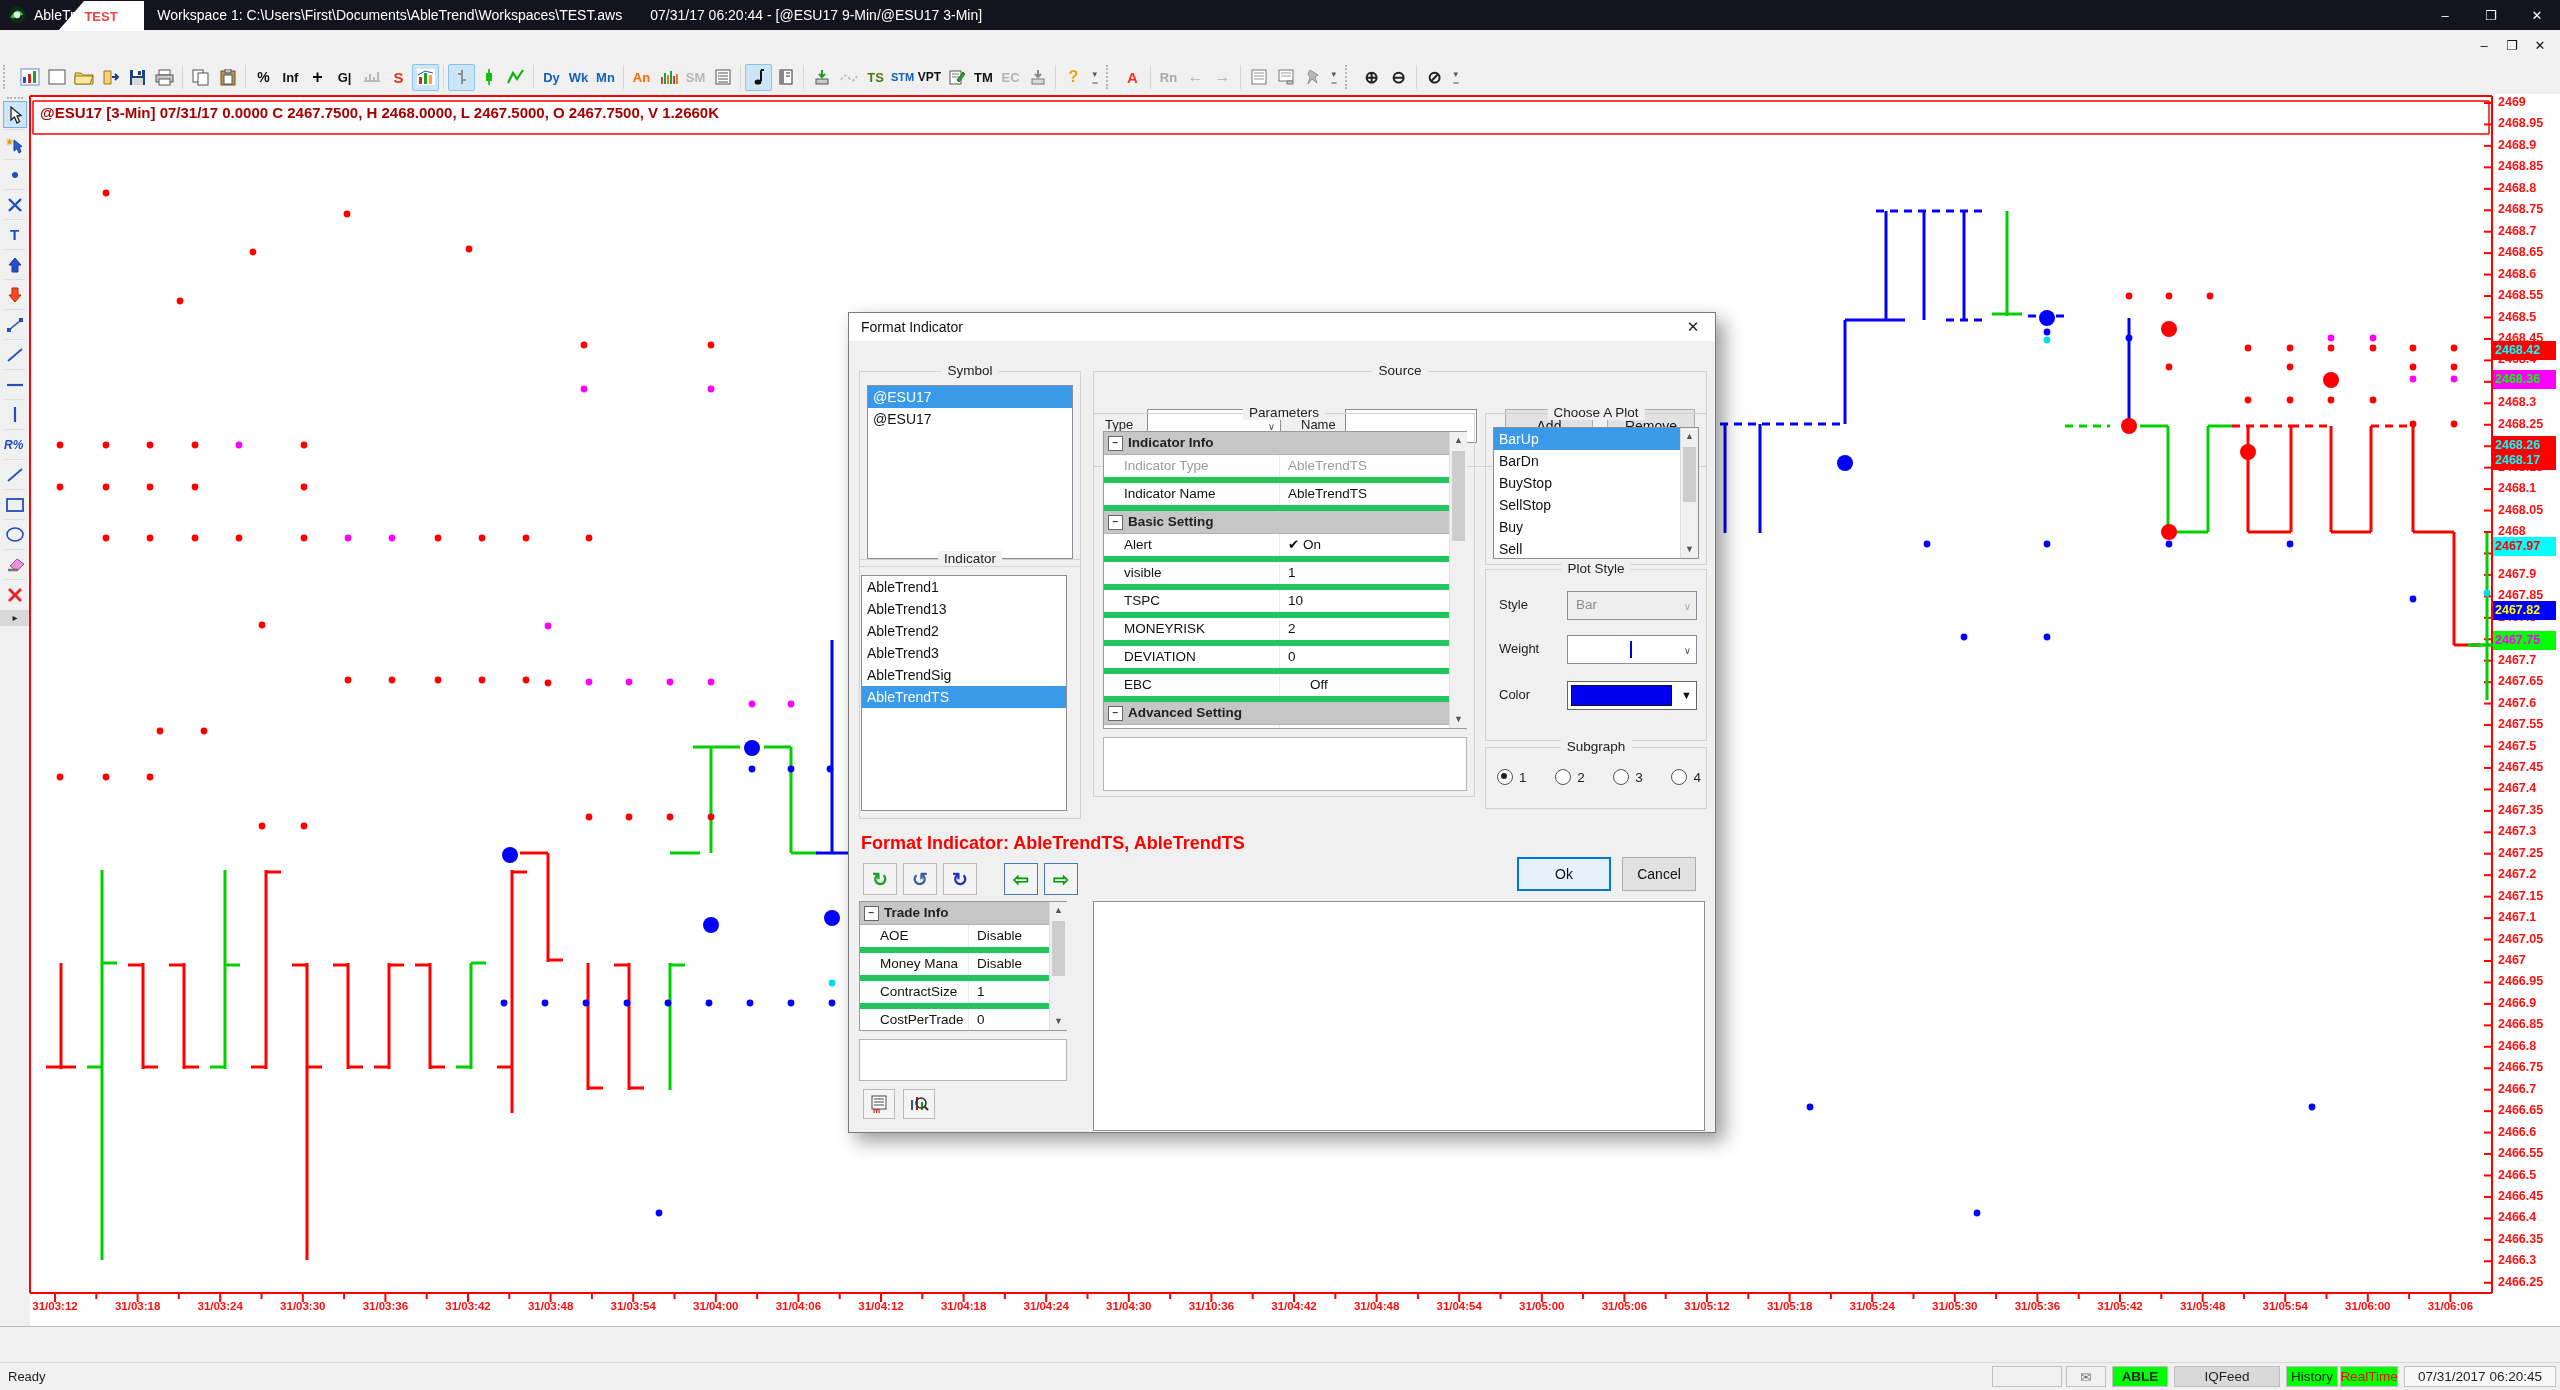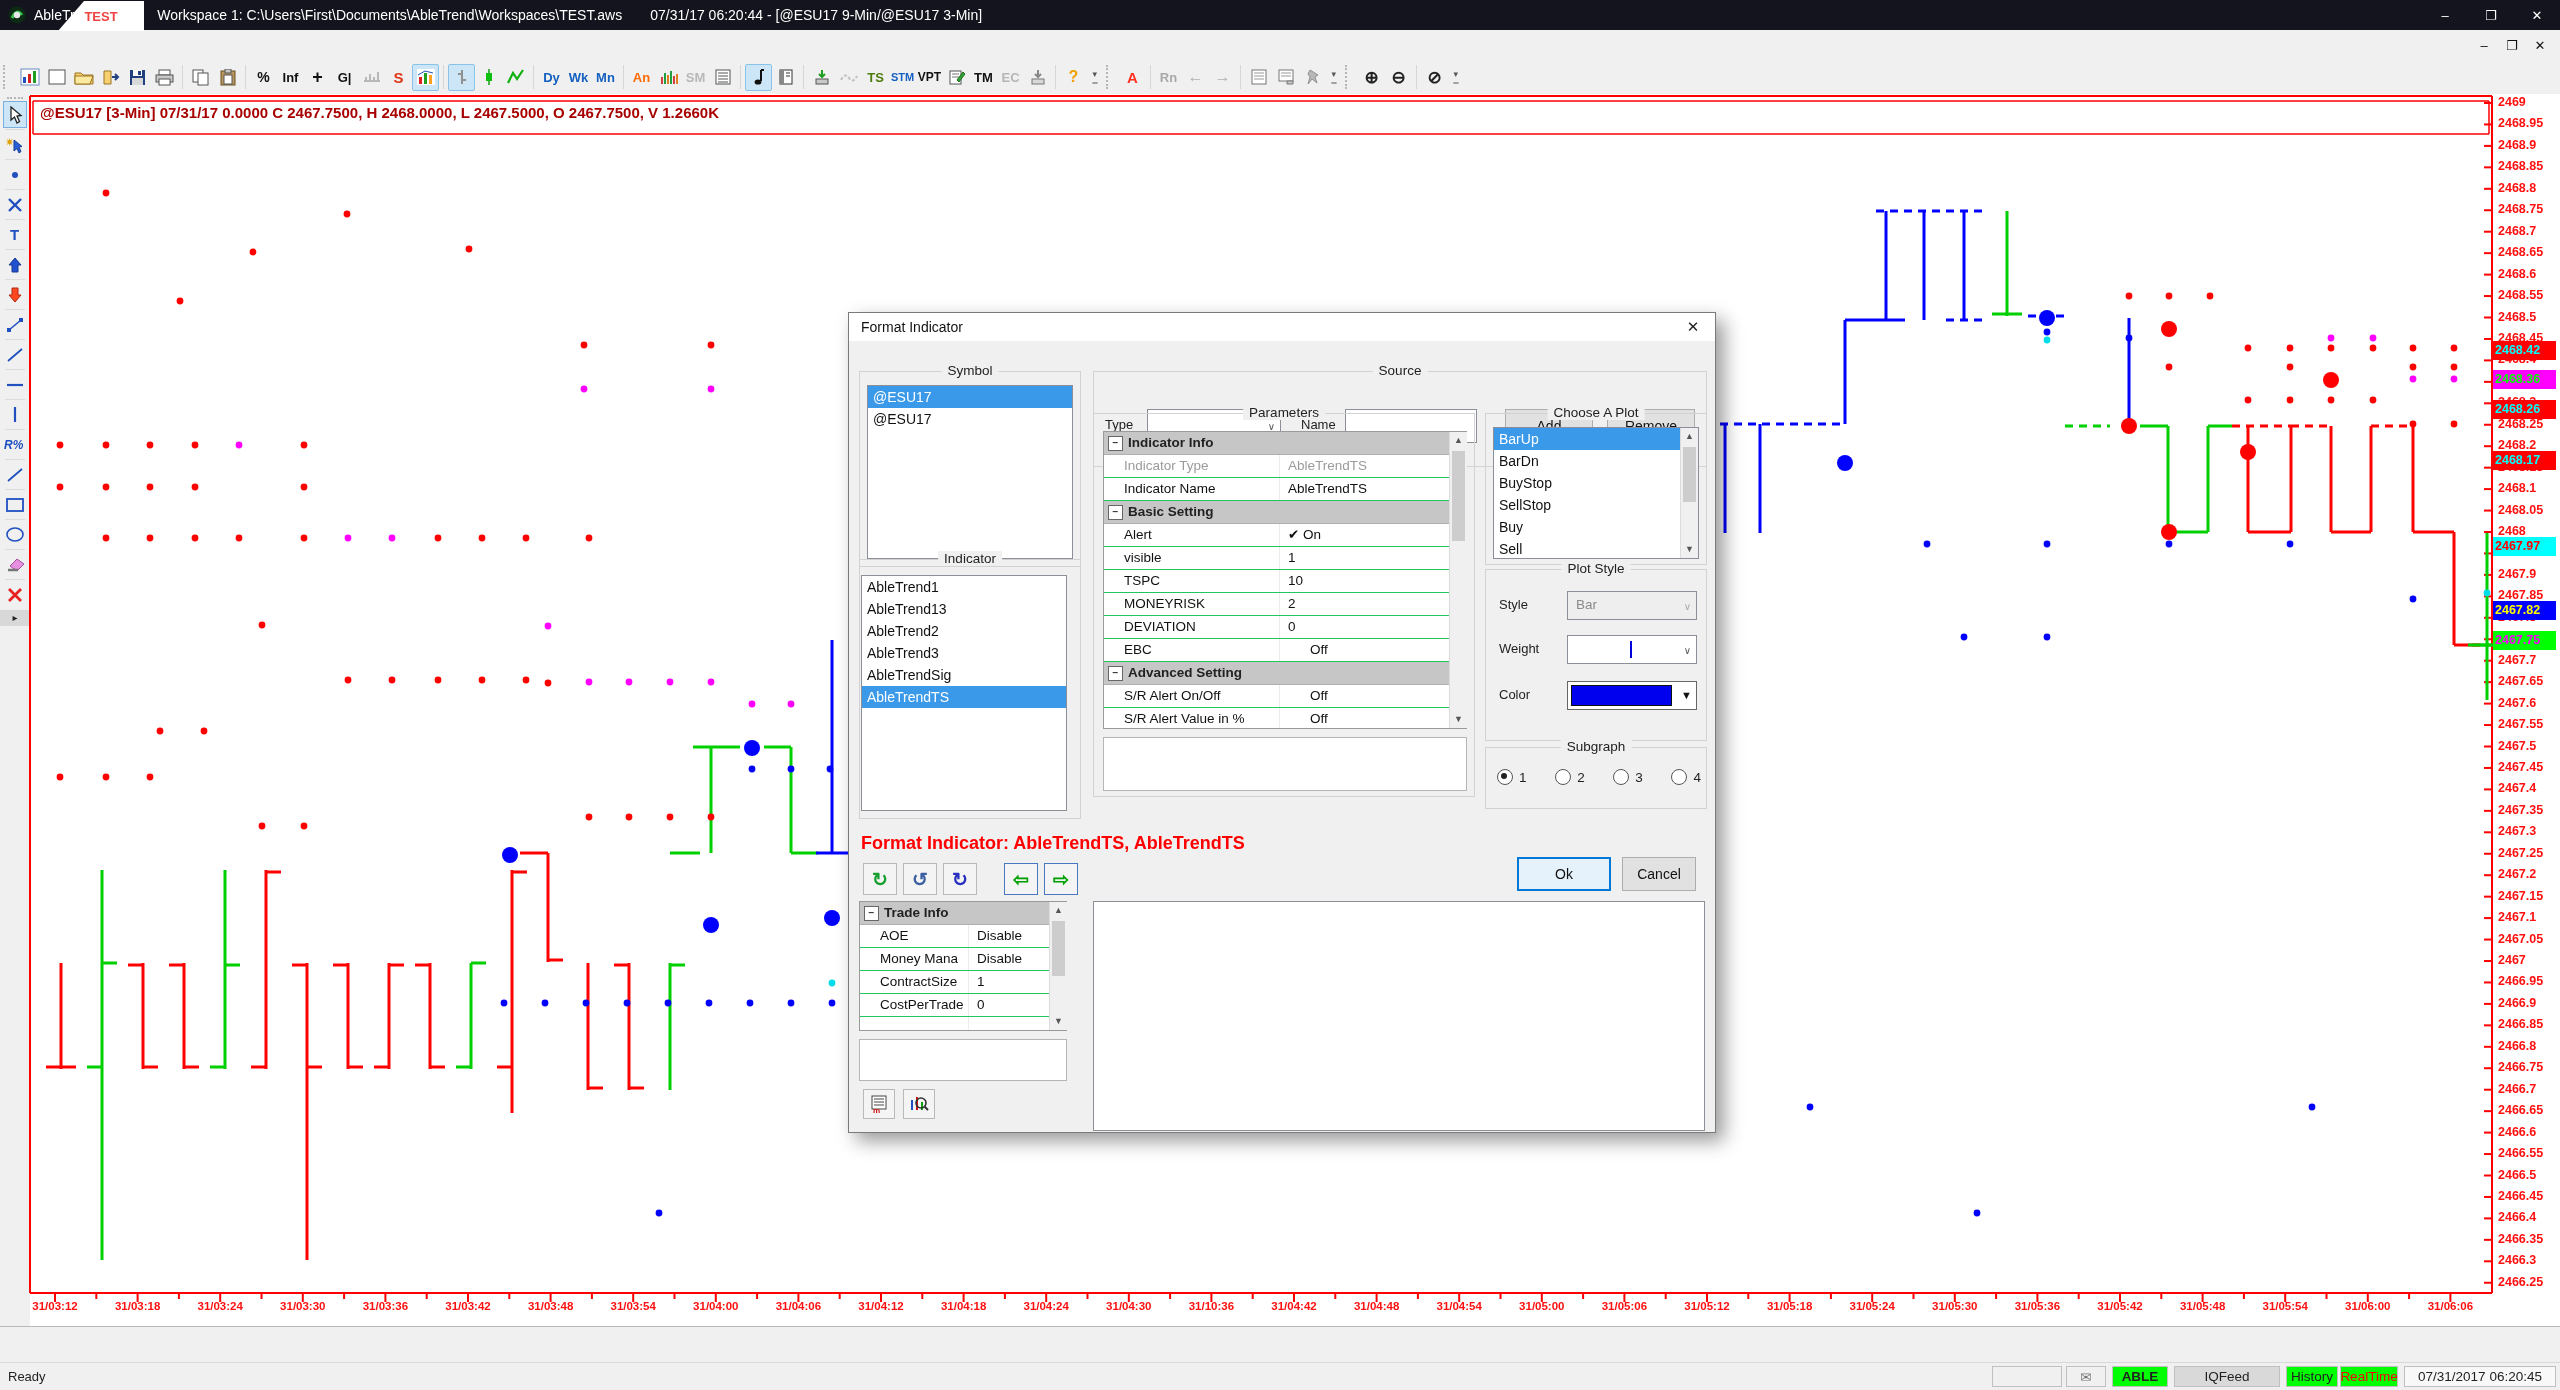--- a/index.html
+++ b/index.html
@@ -71,21 +71,21 @@
   .vscroll .thumb{position:absolute;left:2px;width:13px;background:#cdcdcd;}
   .plabel{position:absolute;font-size:13px;color:#222;white-space:nowrap;}
   .combo{position:absolute;background:#fff;border:1px solid #8a8f98;box-sizing:border-box;}
   .combo .carr{position:absolute;right:5px;top:50%;transform:translateY(-50%);font-size:10px;color:#555;}
   .combo.disabled{background:#eee;color:#8a8a8a;}
   .textinput{position:absolute;background:#fff;border:1px solid #8a8f98;box-sizing:border-box;}
   .btn{position:absolute;background:#e1e1e1;border:1px solid #adadad;box-sizing:border-box;display:flex;align-items:center;justify-content:center;
     font-size:14px;color:#111;}
   .btn.focus{border:2px solid #0078d7;background:#e5f1fb;}
   .pgrid{position:absolute;background:#fff;border:1px solid #9a9a9a;box-sizing:border-box;overflow:hidden;}
-  .pg-row{display:flex;height:22px;line-height:22px;border-bottom:1px solid #22c55e;font-size:13.5px;position:relative;}
+  .pg-row{display:flex;height:22px;line-height:22px;border-bottom:6px solid #22c55e;font-size:13.5px;position:relative;}
   .pg-row.group{background:#c6c6c6;font-weight:bold;color:#222;border-bottom:1px solid #b0b0b0;}
   .pg-box{width:13px;height:13px;border:1px solid #666;background:#fff;margin:4px 5px 0 4px;font-size:10px;line-height:11px;text-align:center;color:#333;flex:none;}
   .pg-label{padding-left:20px;flex:none;overflow:hidden;white-space:nowrap;color:#111;}
   .pg-val{border-left:1px solid #ececec;padding-left:8px;overflow:hidden;white-space:nowrap;color:#111;}
   .pg-row.dis .pg-label,.pg-row.dis .pg-val{color:#9b9b9b;}
   .iconbtn{position:absolute;width:34px;height:32px;background:#f4f4f4;border:1px solid #b9b9b9;box-sizing:border-box;
     display:flex;align-items:center;justify-content:center;font-size:19px;font-weight:bold;}
   .red-heading{position:absolute;font-size:18px;font-weight:bold;color:#ff0000;white-space:nowrap;}
   .radio{display:inline-flex;align-items:center;font-size:13.5px;color:#222;}
   .radio .circ{width:14px;height:14px;border:1px solid #555;border-radius:50%;margin-right:6px;position:relative;background:#fff;}
@@ -823,21 +823,21 @@
       <div class="price-label" style="top: 1124.6px;">2466.6</div>
       <div class="price-label" style="top: 1146.05px;">2466.55</div>
       <div class="price-label" style="top: 1167.5px;">2466.5</div>
       <div class="price-label" style="top: 1188.95px;">2466.45</div>
       <div class="price-label" style="top: 1210.4px;">2466.4</div>
       <div class="price-label" style="top: 1231.85px;">2466.35</div>
       <div class="price-label" style="top: 1253.3px;">2466.3</div>
       <div class="price-label" style="top: 1274.75px;">2466.25</div>
       <div class="price-badge" style="top: 341px; background: rgb(255, 0, 0); color: rgb(0, 255, 255);">2468.42</div>
       <div class="price-badge" style="top: 370px; background: rgb(255, 0, 255); color: rgb(0, 255, 0);">2468.36</div>
-      <div class="price-badge" style="top: 400px; background: rgb(255, 0, 0); color: rgb(0, 255, 255);">2468.26</div>
+      <div class="price-badge" style="top: 436px; background: rgb(255, 0, 0); color: rgb(0, 255, 255);">2468.26</div>
       <div class="price-badge" style="top: 451px; background: rgb(255, 0, 0); color: rgb(0, 255, 255);">2468.17</div>
       <div class="price-badge" style="top: 537px; background: rgb(0, 255, 255); color: rgb(255, 0, 0);">2467.97</div>
       <div class="price-badge" style="top: 601px; background: rgb(0, 0, 255); color: rgb(255, 255, 0);">2467.82</div>
       <div class="price-badge" style="top: 631px; background: rgb(0, 255, 0); color: rgb(255, 0, 255);">2467.75</div>
       <div class="time-label" style="left: 55px;">31/03:12</div>
       <div class="time-label" style="left: 137.6px;">31/03:18</div>
       <div class="time-label" style="left: 220.2px;">31/03:24</div>
       <div class="time-label" style="left: 302.8px;">31/03:30</div>
       <div class="time-label" style="left: 385.4px;">31/03:36</div>
       <div class="time-label" style="left: 468px;">31/03:42</div>

